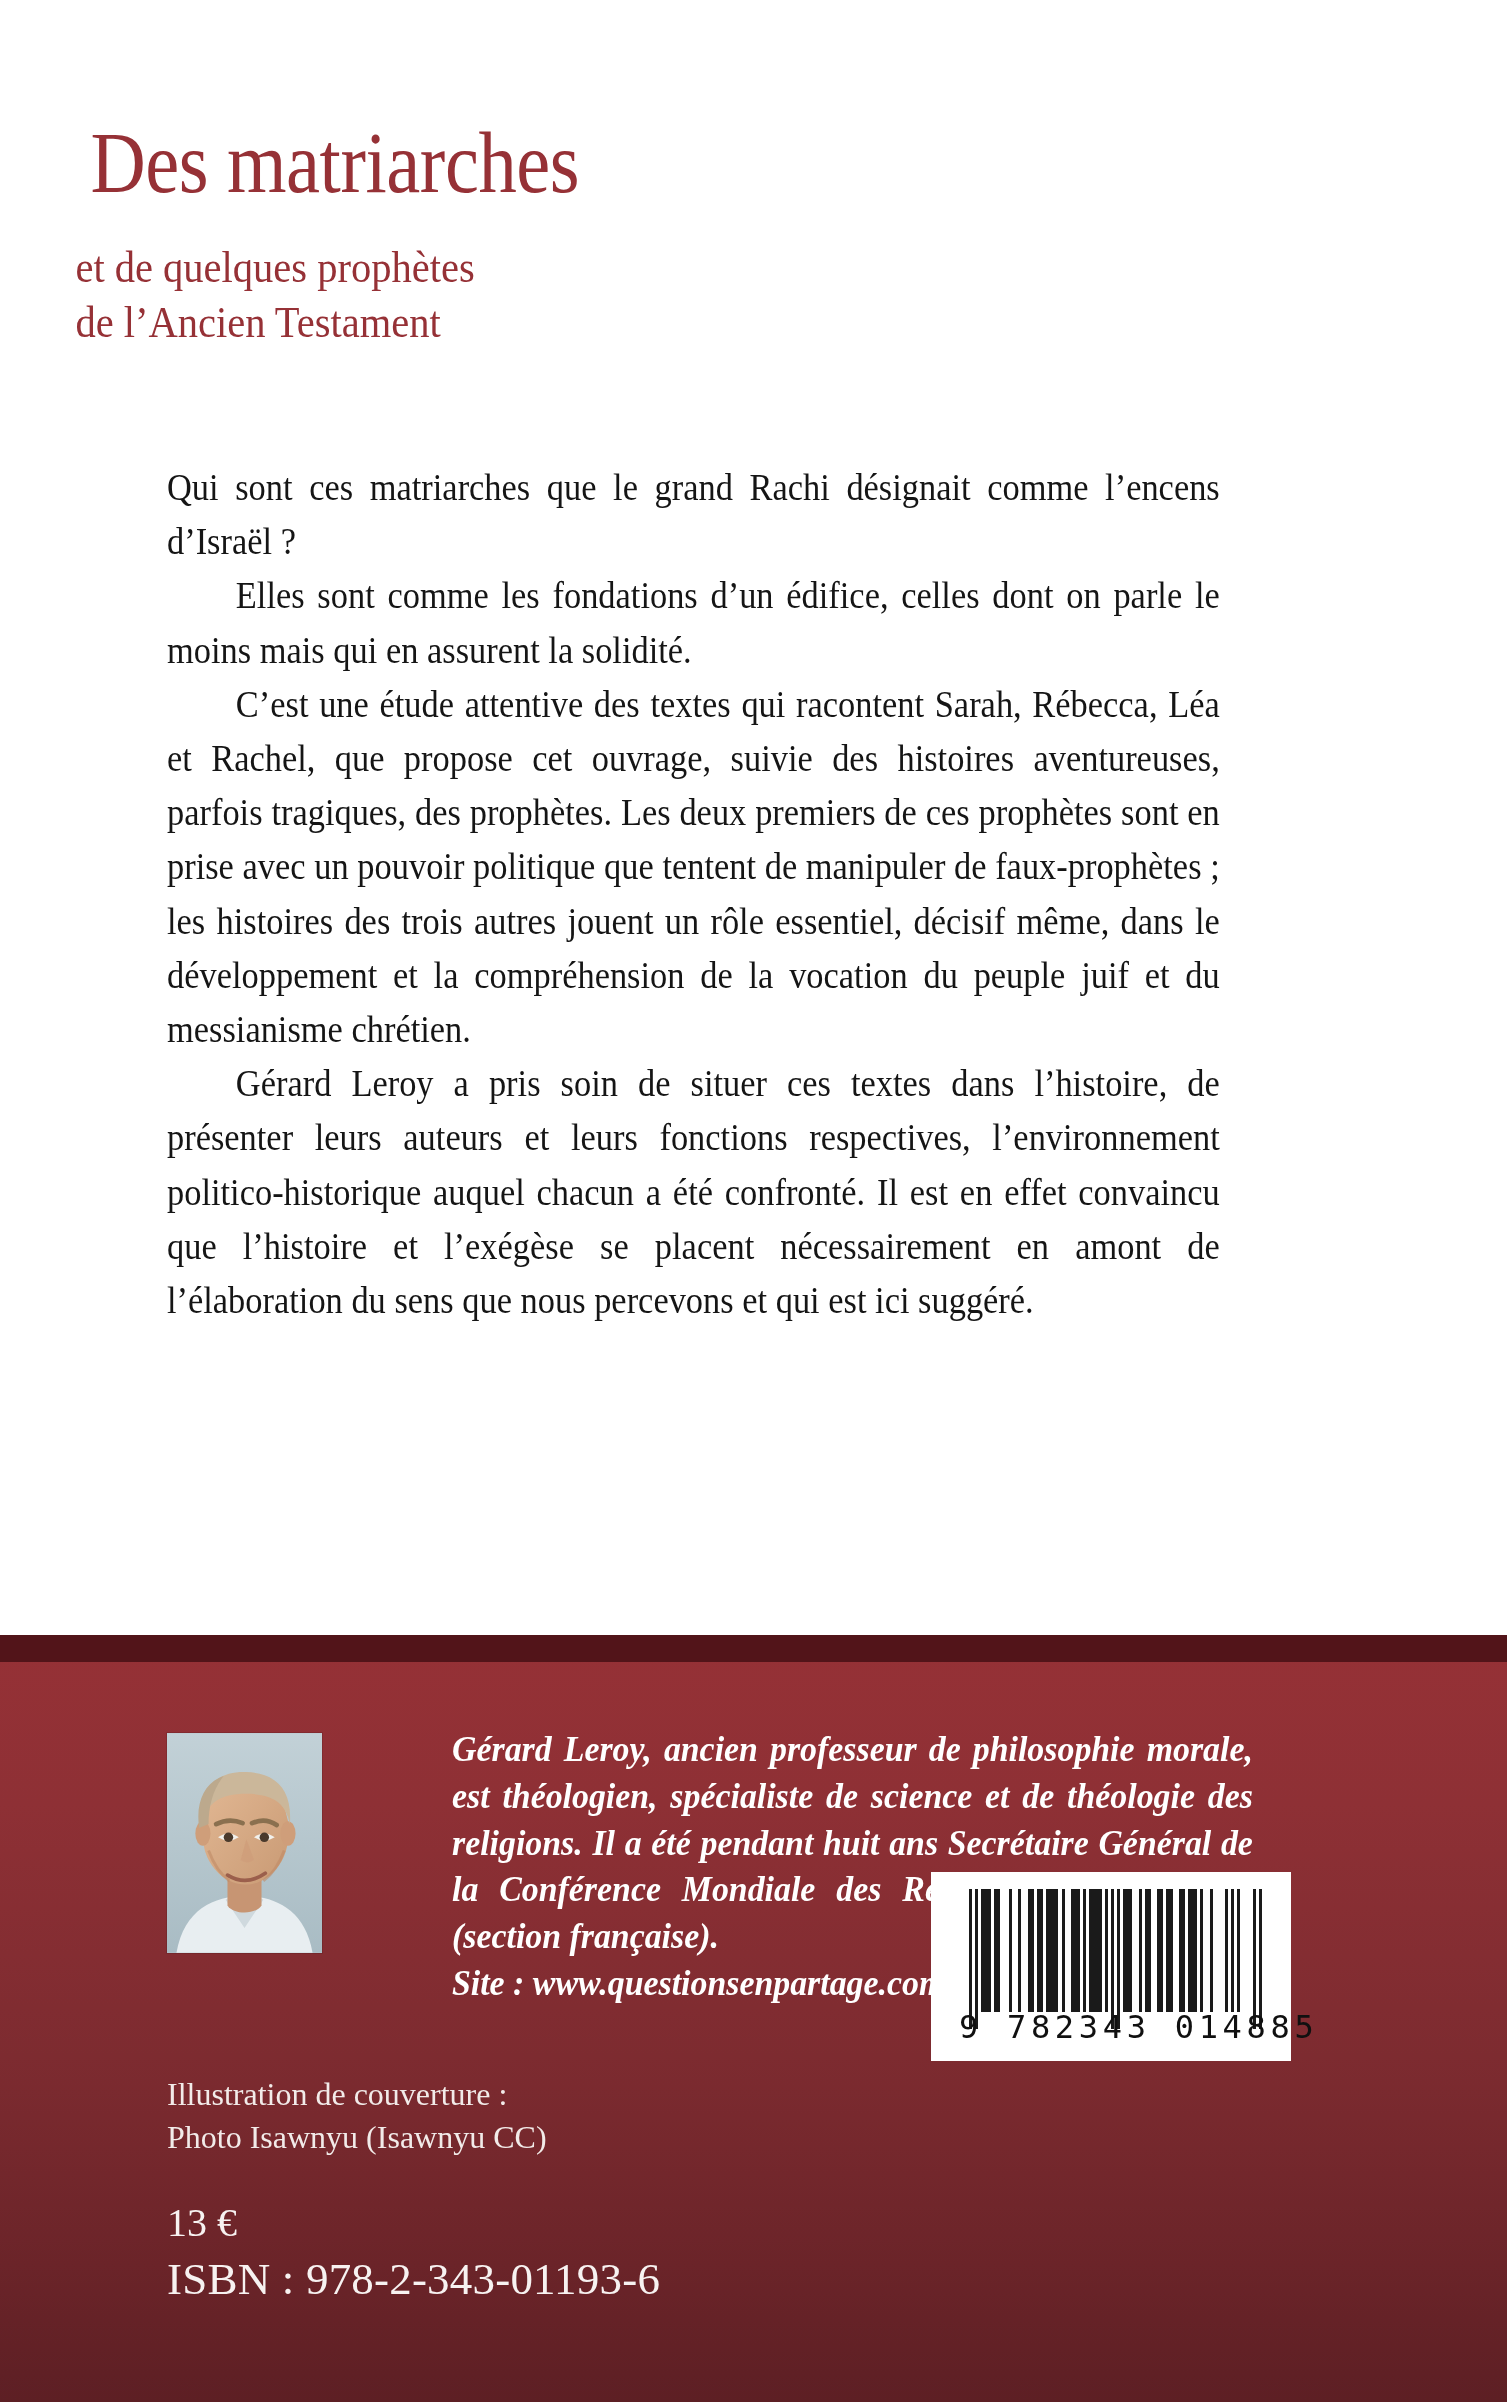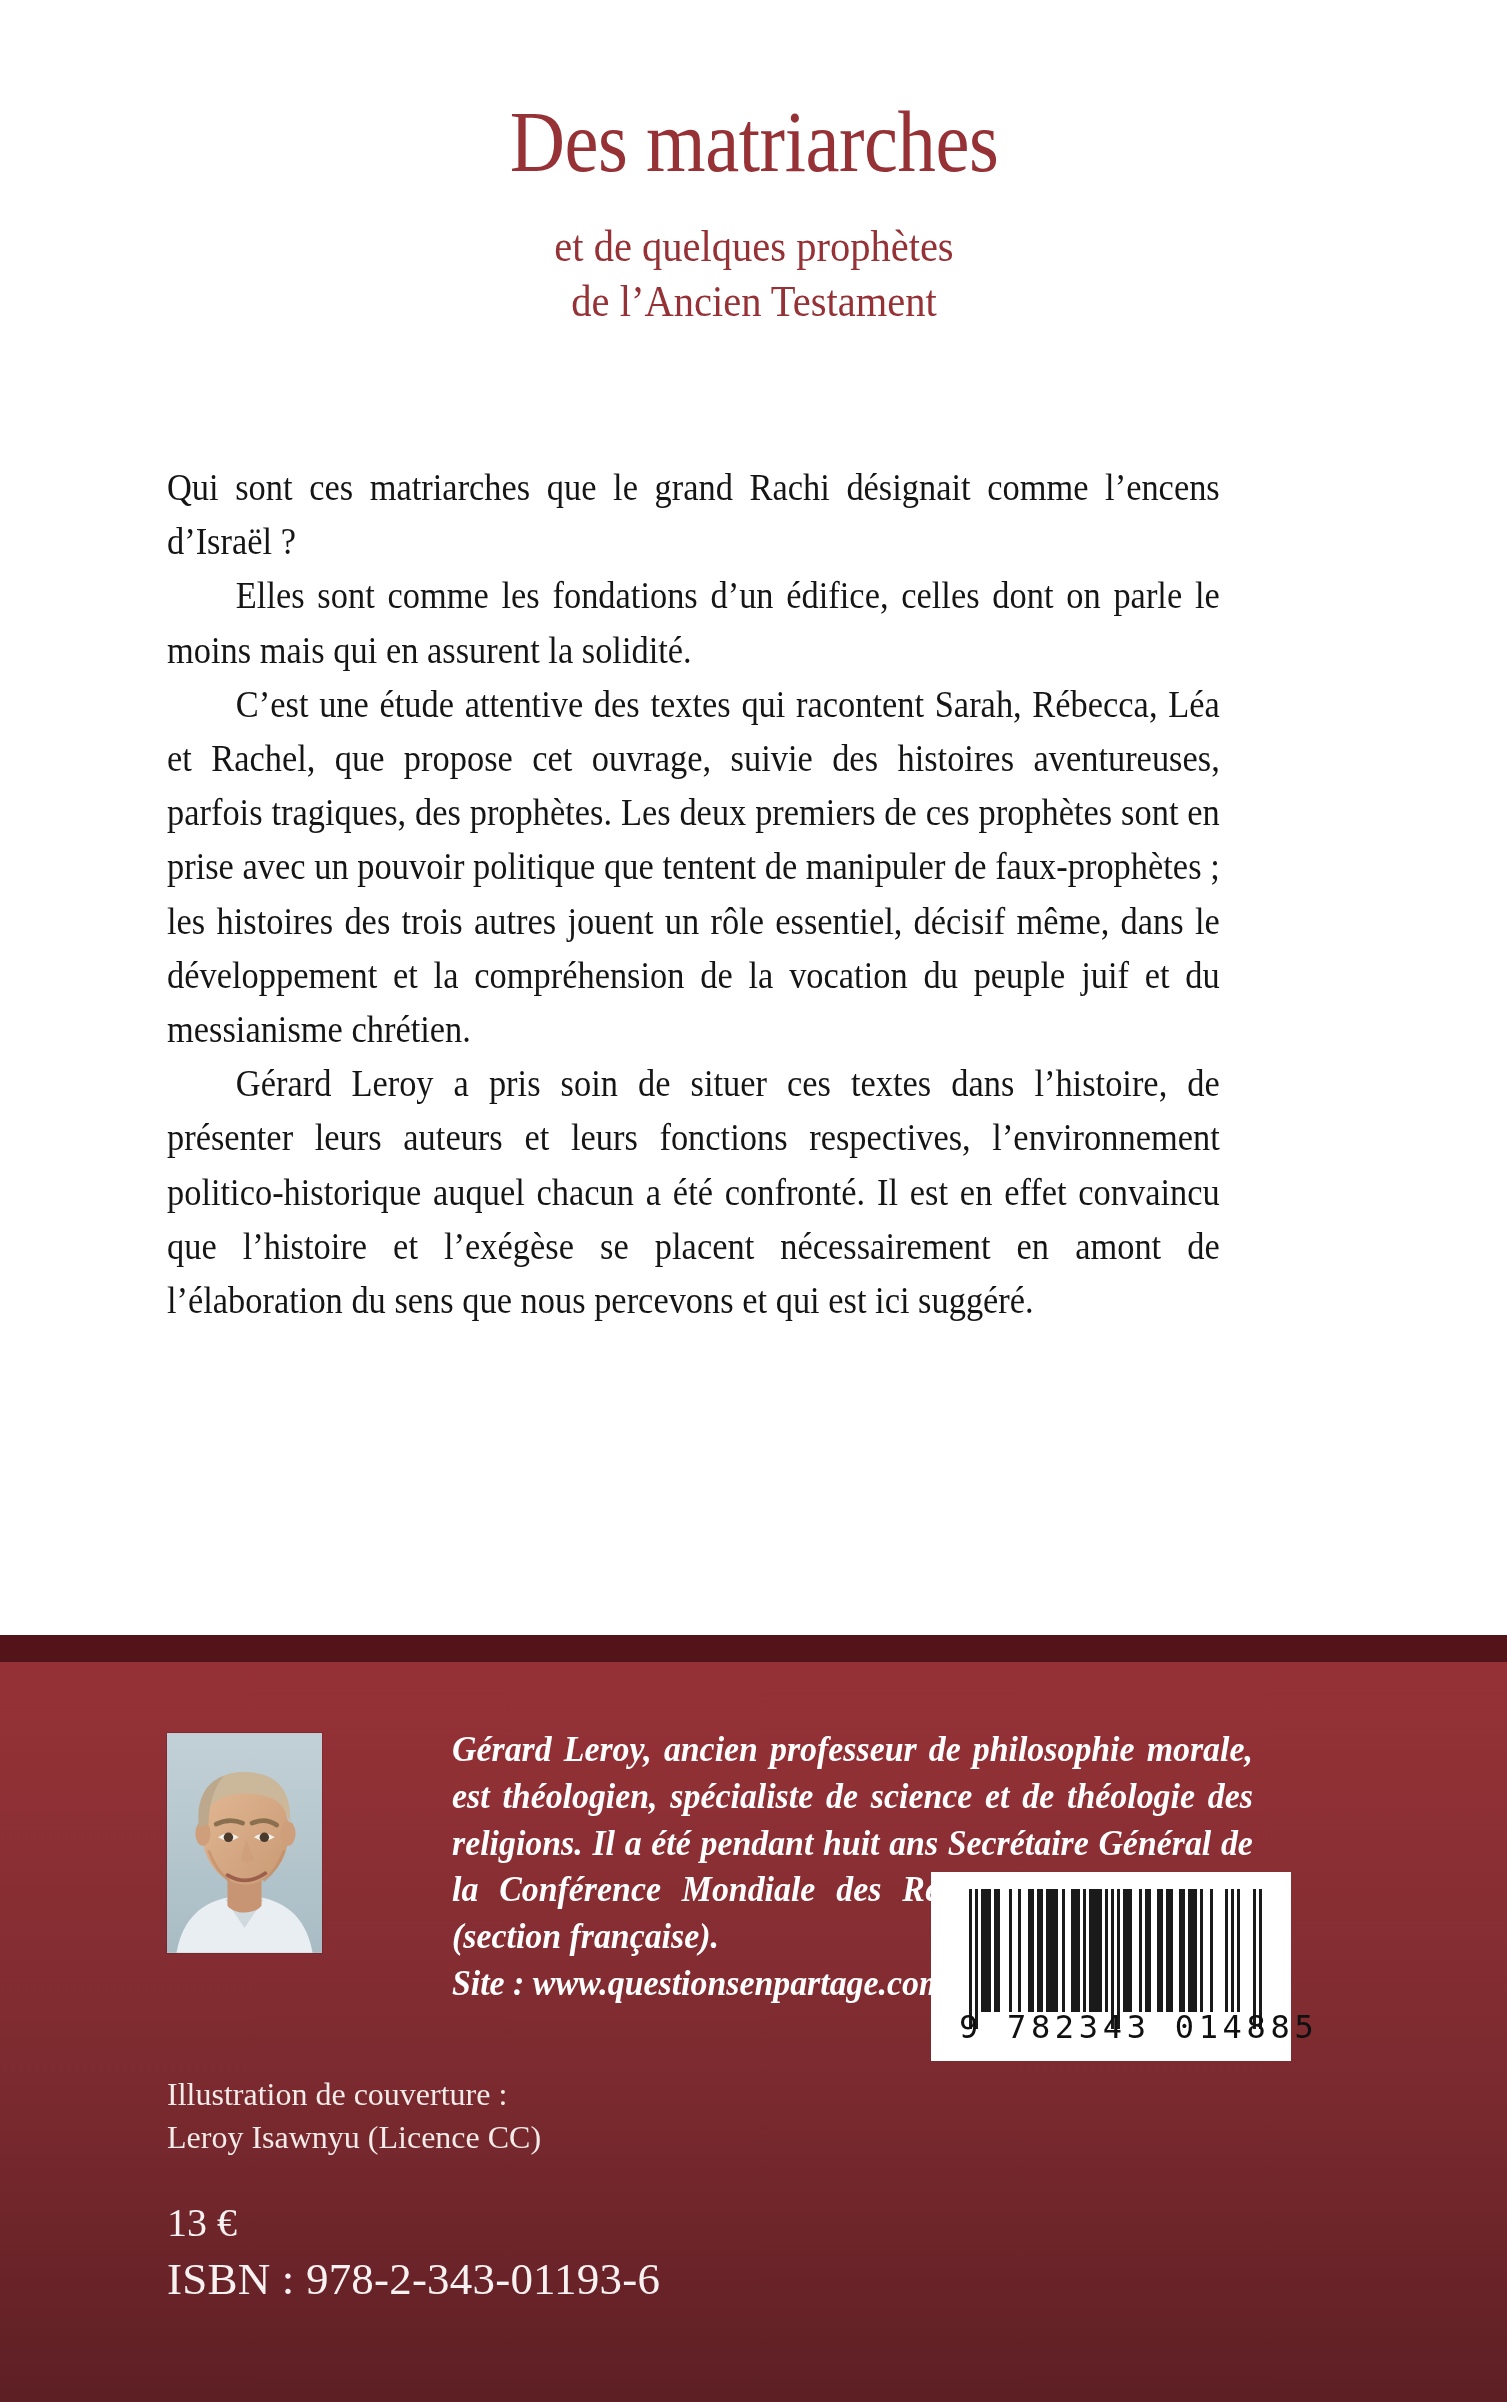--- a/index.html
+++ b/index.html
@@ -25,23 +25,22 @@
     position: absolute;
     left: 0; top: 0;
     width: 1508px;
     height: 1635px;
     background: #ffffff;
   }
 
   .title-block {
     position: absolute;
     left: 0;
-    top: 98px;
-    width: 1508px;
-    text-align: center;
+    top: 119px;
+    width: 1508px;
   }
 
   .book-title {
     font-family: "Liberation Serif", "DejaVu Serif", serif;
     font-size: 87px;
     line-height: 1.0;
     color: #963136;
     letter-spacing: -0.5px;
     transform: scaleX(0.88);
     transform-origin: center top;
@@ -275,21 +274,21 @@
       </svg>
     </div>
 
     <div class="bio">
       <div>Gérard Leroy, ancien professeur de philosophie morale, est théologien, spécialiste de science et de théologie des religions. Il a été pendant huit ans Secrétaire Général de la Conférence Mondiale des Religions pour la Paix (section française).</div>
       <div class="bio-last">Site : www.questionsenpartage.com</div>
     </div>
 
     <div class="credit">
       <span class="credit-line">Illustration de couverture :</span>
-      <span class="credit-line">Leroy Isawnyu (Licence CC)</span>
+      <span class="credit-line">Photo Isawnyu (Isawnyu CC)</span>
     </div>
 
     <div class="price">13 €</div>
     <div class="isbn">ISBN : 978-2-343-01193-6</div>
 
     <div class="barcode-box">
       <div class="barcode-bars">
           <i style="width: 3.1px; display: block; height: 140px; background: rgb(26, 26, 26);"></i>
           <span style="width: 3.1px; display: block; height: 100%; background: transparent;"></span>
           <i style="width: 3.1px; display: block; height: 140px; background: rgb(26, 26, 26);"></i>

